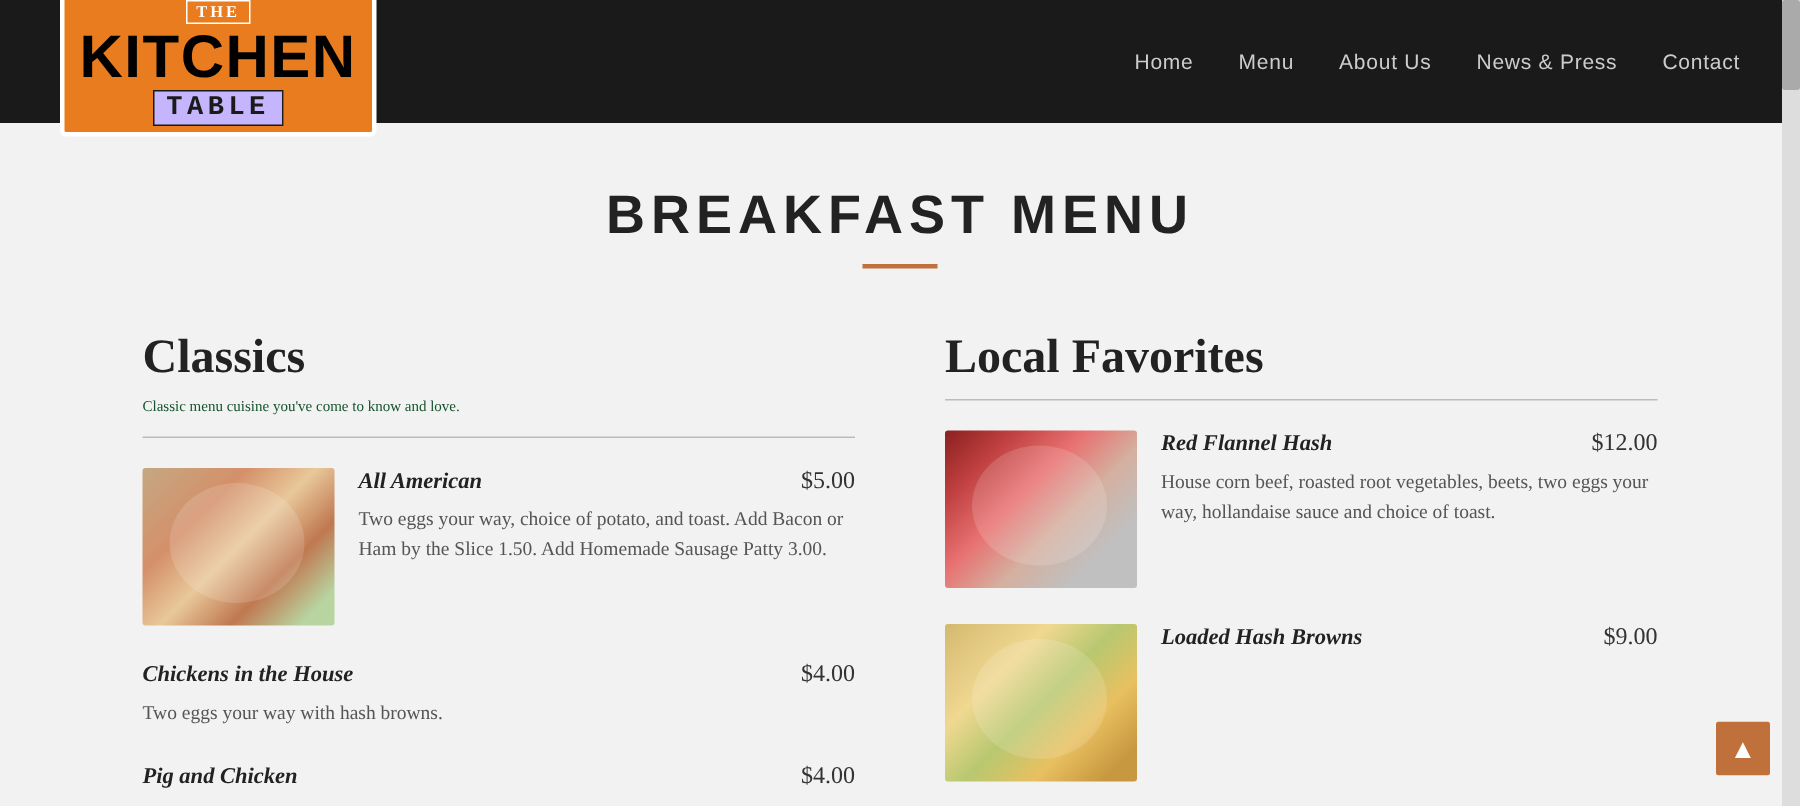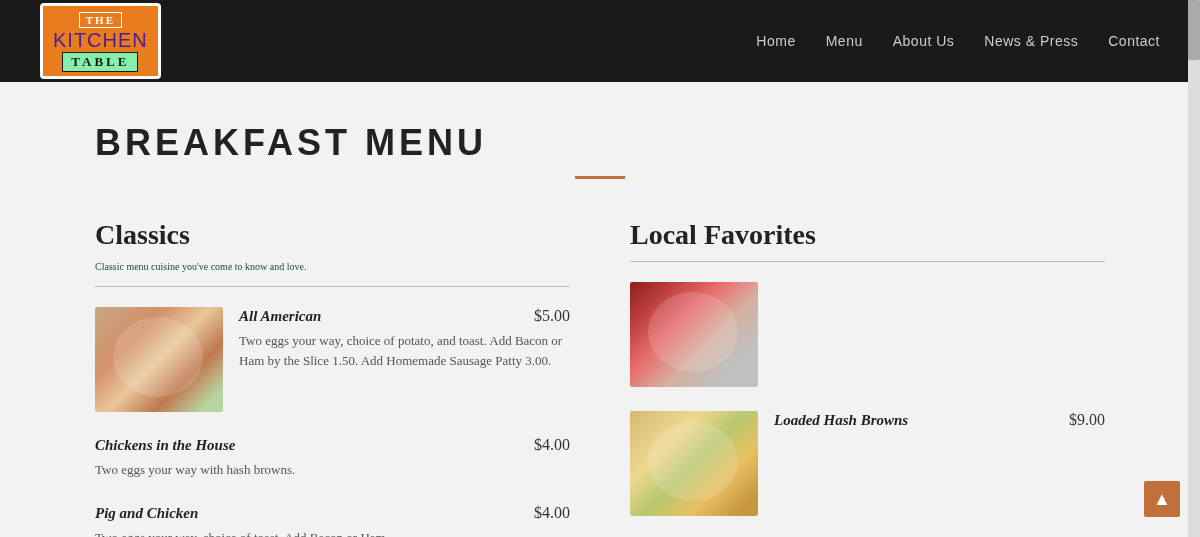--- a/index.html
+++ b/index.html
@@ -30,41 +30,42 @@
       font-size: 11px;
       color: #fff;
       font-weight: bold;
       letter-spacing: 2px;
       border: 1.5px solid #fff;
       padding: 1px 6px;
       display: inline-block;
       margin-bottom: 2px;
     }
     .logo-kitchen {
-      font-size: 20px;
-      font-weight: 400;
-      color: #4c1d95;
+      font-size: 40px;
+      font-weight: 700;
+      color: #000000;
       letter-spacing: 1px;
       line-height: 1;
       font-family: Arial Black, sans-serif;
     }
     .logo-table-row {
       display: flex;
       align-items: center;
       justify-content: center;
       margin-top: 2px;
     }
     .logo-table {
-      font-size: 13px;
+      font-size: 18px;
       font-weight: bold;
       color: #1a1a1a;
-      background: #86efac;
+      background: #c4b5fd;
       padding: 1px 8px;
       letter-spacing: 3px;
       border: 1.5px solid #1a1a1a;
+      font-family: Liberation Mono, monospace;
     }
     nav {
       display: flex;
       gap: 30px;
       align-items: flex-end;
     }
     nav a {
       color: #ccc;
       text-decoration: none;
       font-family: Arial, sans-serif;
@@ -74,21 +75,21 @@
 
     
     .main-content {
       max-width: 1050px;
       margin: 0 auto;
       padding: 40px 20px;
     }
 
     
     .page-title-section {
-      text-align: left;
+      text-align: center;
       margin-bottom: 40px;
     }
     .page-title {
       font-size: 36px;
       font-weight: bold;
       letter-spacing: 4px;
       color: #222;
       font-family: Arial, sans-serif;
     }
     .title-divider {
@@ -102,21 +103,21 @@
     .menu-columns {
       display: flex;
       gap: 60px;
     }
     .menu-column {
       flex: 1;
     }
 
     
     .section-title {
-      font-size: 28px;
+      font-size: 32px;
       font-weight: bold;
       color: #222;
       font-family: Georgia, serif;
       margin-bottom: 10px;
     }
     .section-desc {
       font-size: 10px;
       color: #14532d;
       margin-bottom: 14px;
     }
@@ -303,20 +304,27 @@
       </div>
     </div>
 
     <div class="menu-column">
       <h2 class="section-title">Local Favorites</h2>
       <hr class="section-divider">
 
       <div class="menu-item">
         <div class="menu-item-header">
           <div class="menu-item-image food-img-red-flannel"></div>
+          <div class="menu-item-info">
+            <div class="menu-item-title-row">
+              <span class="menu-item-name">Red Flannel Hash</span>
+              <span class="menu-item-price">$12.00</span>
+            </div>
+            <p class="menu-item-desc">House corn beef, roasted root vegetables, beets, two eggs your way, hollandaise sauce and choice of toast.</p>
+          </div>
         </div>
       </div>
 
       <div class="menu-item">
         <div class="menu-item-header">
           <div class="menu-item-image food-img-loaded-hash"></div>
           <div class="menu-item-info">
             <div class="menu-item-title-row">
               <span class="menu-item-name">Loaded Hash Browns</span>
               <span class="menu-item-price">$9.00</span>

